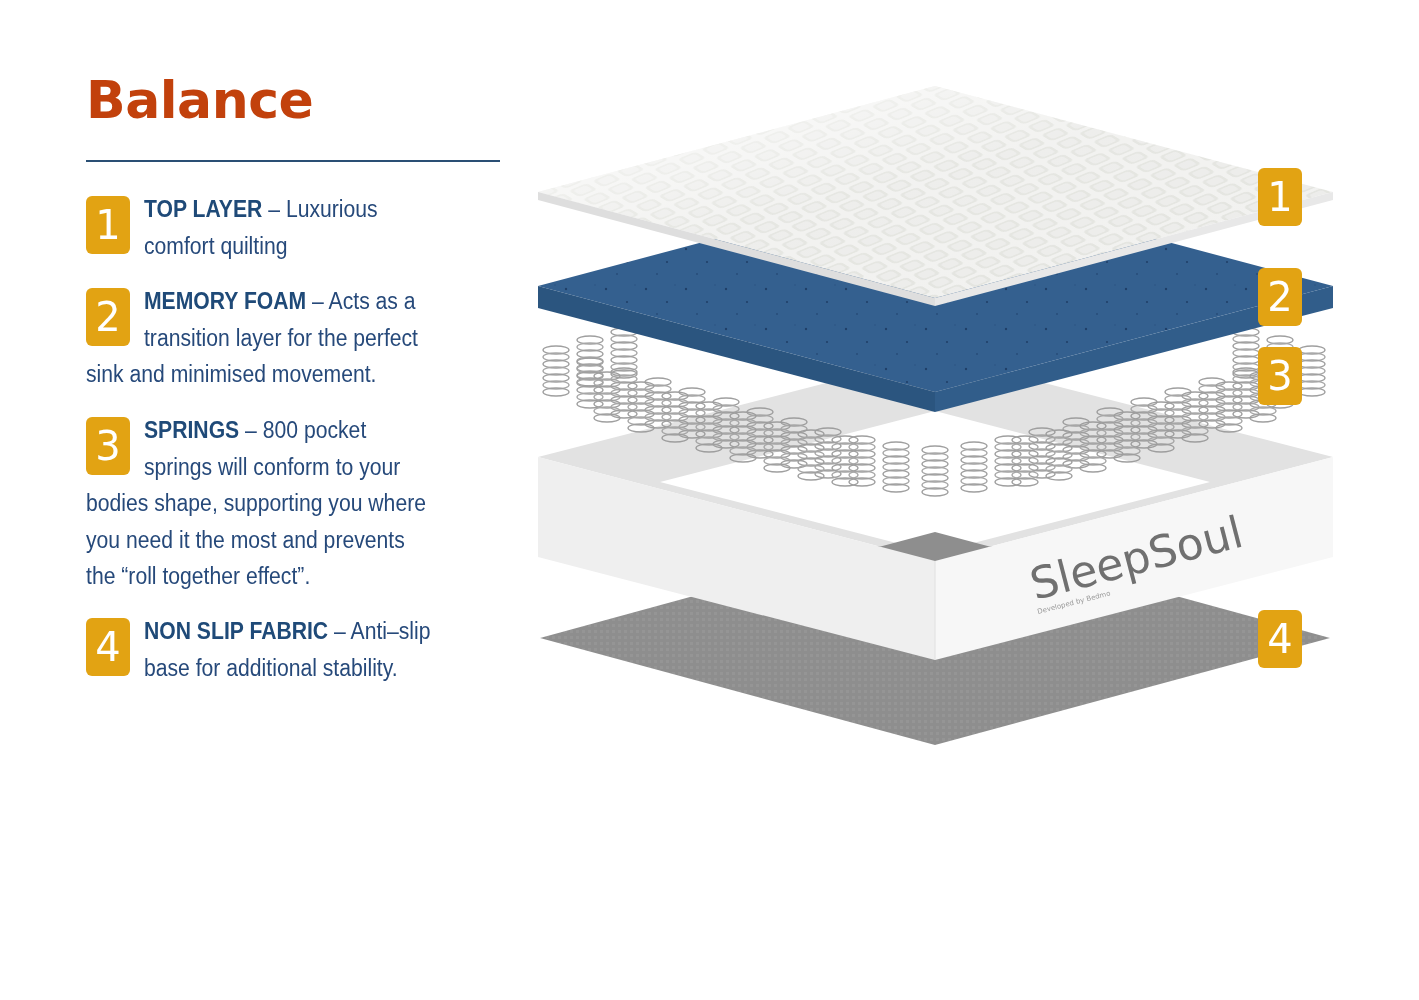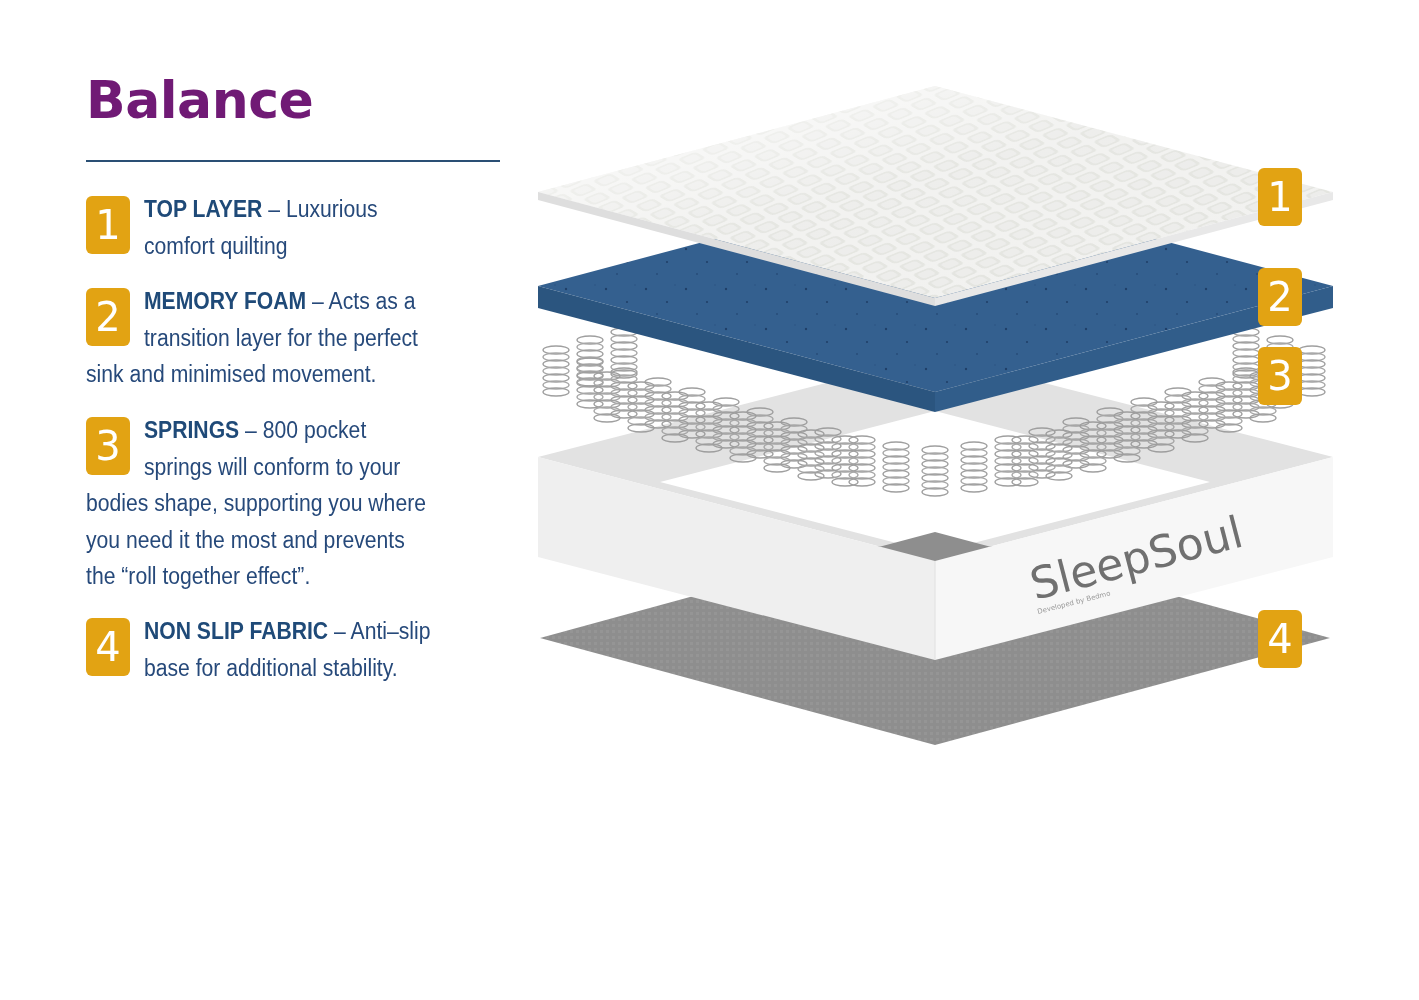--- a/index.html
+++ b/index.html
@@ -2,21 +2,21 @@
 <html><head>
 <meta charset="utf-8">
 <style>
   * { box-sizing: border-box; margin: 0; padding: 0; }
   html, body { width: 1419px; height: 1000px; background: #ffffff; overflow: hidden; }
   body { position: relative; font-family: "Liberation Sans", sans-serif; color: #1f4a78; }
 
   .title {
     position: absolute; left: 86px; top: 70px;
     font-family: "DejaVu Sans", sans-serif; font-weight: bold;
-    font-size: 52px; letter-spacing: -0.5px; color: #701a75;
+    font-size: 52px; letter-spacing: -0.5px; color: #c2410c;
   }
   .rule { position: absolute; left: 86px; top: 160px; width: 414px; height: 2px; background: #2a4f74; }
 
   .feature { position: absolute; left: 86px; width: 370px; }
   .badge {
     position: absolute; left: 0; top: 0; width: 44px; height: 58px;
     background: #e2a313; border-radius: 6px; color: #fff;
     font-size: 40px; line-height: 58px; text-align: center;
     font-family: "DejaVu Sans", sans-serif;
   }

